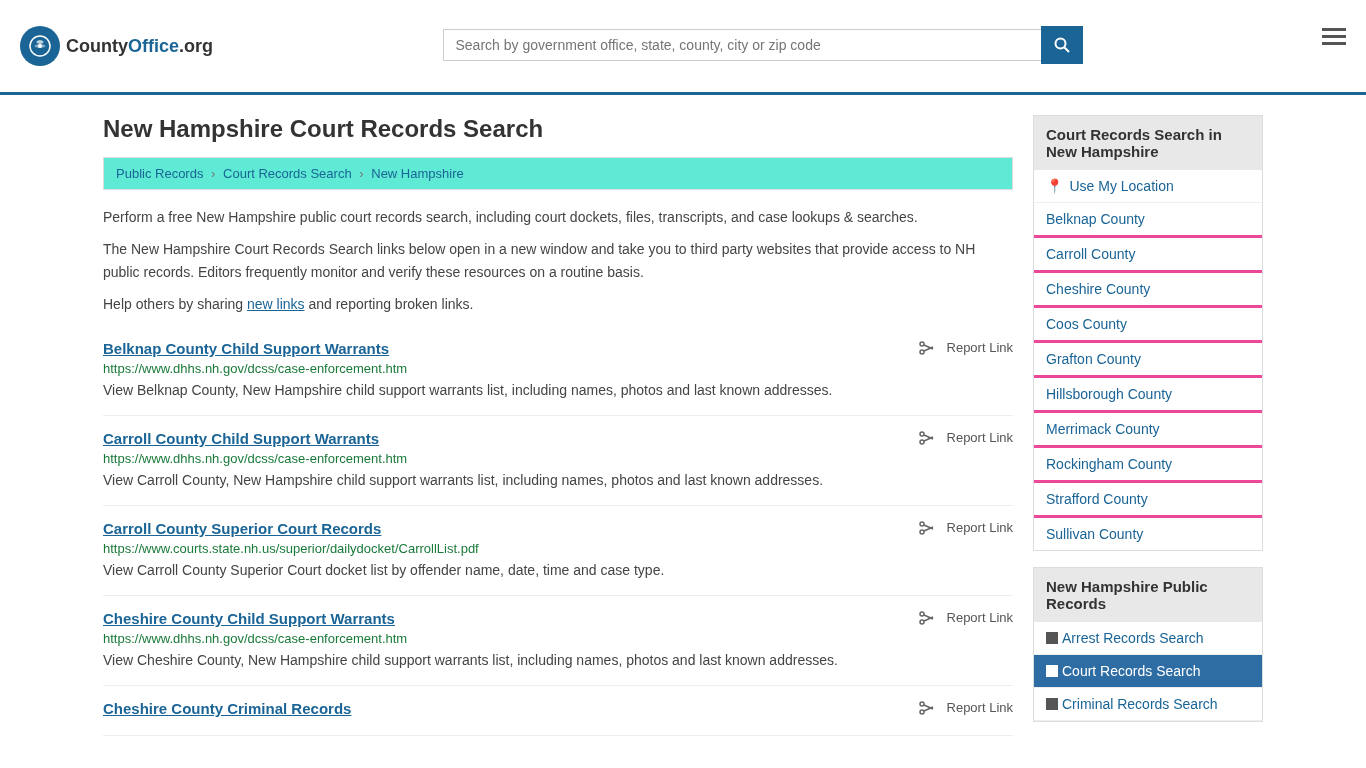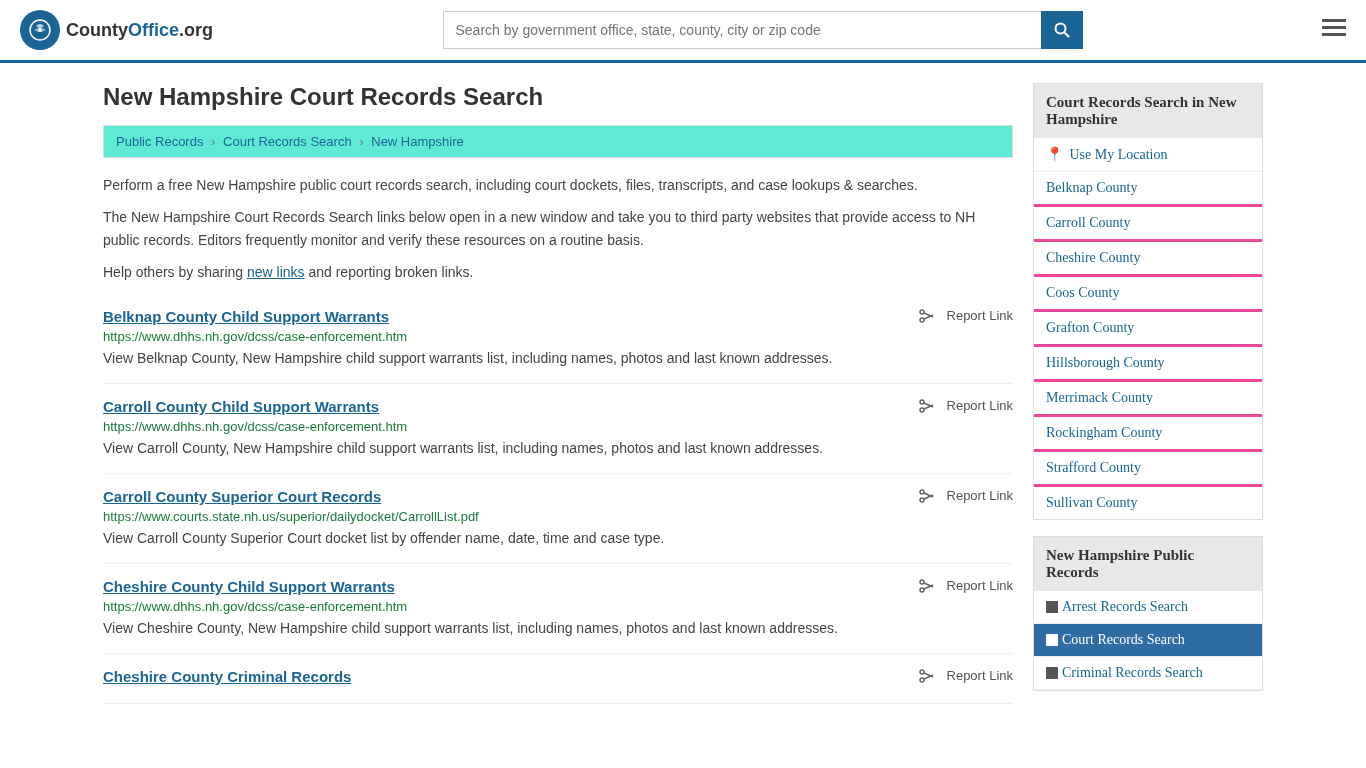--- a/index.html
+++ b/index.html
@@ -2,23 +2,23 @@
 <html><head>
   <meta charset="utf-8">
   <style>
     * { box-sizing: border-box; margin: 0; padding: 0; }
     body { font-family: Arial, sans-serif; font-size: 14px; color: #333; background: #fff; }
 
     
     .header {
       background: #fff;
       border-bottom: 3px solid #1a6496;
-      padding: 10px 20px;
-      display: flex;
-      align-items: center;
+      padding: 26px 20px;
+      display: flex;
+      align-items: flex-start;
       justify-content: space-between;
     }
     .logo-area {
       display: flex;
       align-items: center;
       gap: 6px;
     }
     .logo-circle {
       width: 40px;
       height: 40px;
@@ -45,21 +45,21 @@
       max-width: 640px;
       margin: 0 20px;
     }
     .search-input {
       flex: 1;
       padding: 8px 12px;
       border: 1px solid #ccc;
       border-right: none;
       font-size: 14px;
       outline: none;
-      height: 38px;
+      height: 32px;
     }
     .search-btn {
       background: #1a6496;
       border: 1px solid #1a6496;
       color: white;
       padding: 8px 12px;
       cursor: pointer;
       height: 38px;
       display: flex;
       align-items: center;
@@ -80,21 +80,20 @@
       padding: 20px;
       display: flex;
       gap: 20px;
     }
     .content-area {
       flex: 1;
     }
     .sidebar {
       width: 230px;
       flex-shrink: 0;
-      font-family: Liberation Serif, serif;
     }
 
     
     .page-title {
       font-size: 24px;
       font-weight: bold;
       color: #333;
       margin-bottom: 14px;
     }
 

